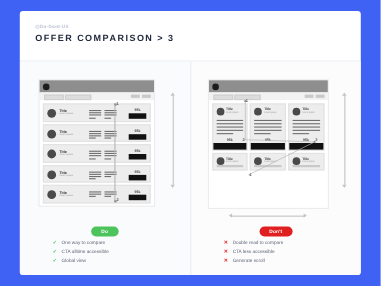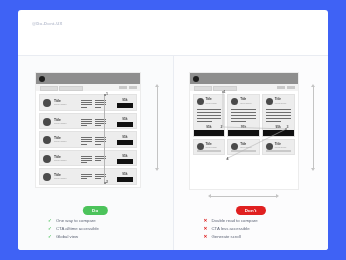--- a/index.html
+++ b/index.html
@@ -127,20 +127,21 @@
   .citem .tx{font-size:4.3px;line-height:5.4px;color:#5d6475;}
   .footwrap{position:absolute;left:0;top:150px;width:100%;height:44px;}
 </style>
 </head>
 <body>
 
 <div class="card">
 
   <div class="hdr">
     <div class="handle">@Do-Dont-UX</div>
+    <div class="title">OFFER COMPARISON &gt; 3</div>
   </div>
   <div class="hdr-rule"></div>
 
   <div class="panes">
 
     <div class="pane left">
       <div class="stage">
 
         <div class="mock left">
           <div class="topbar">

